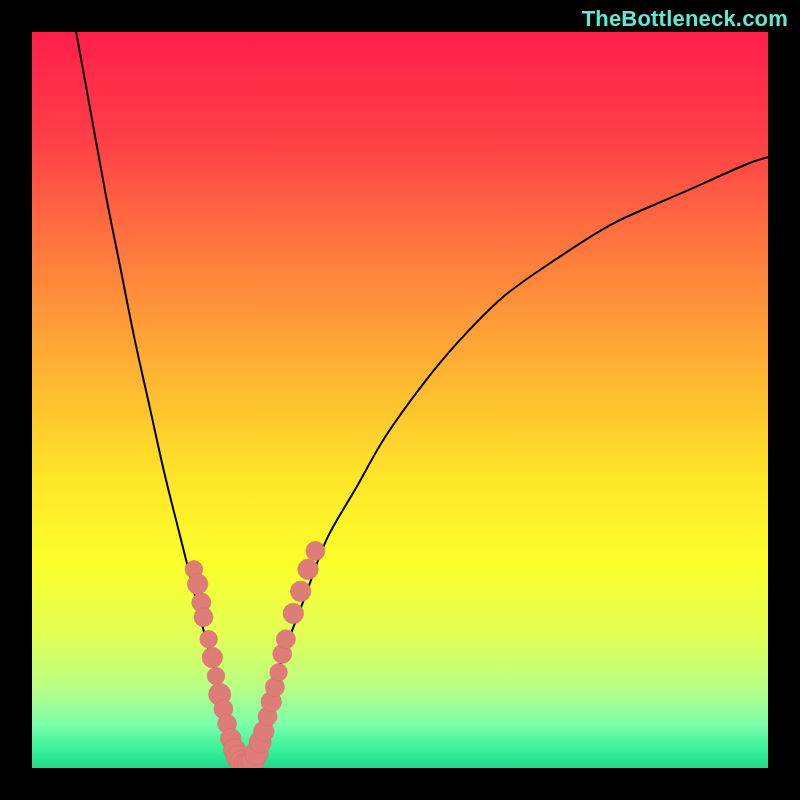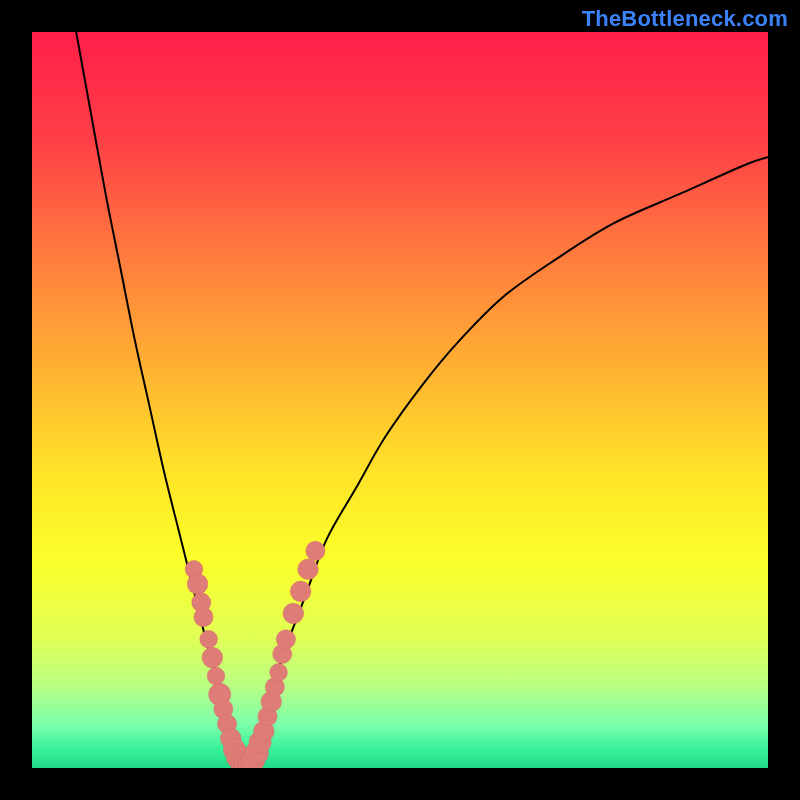--- a/index.html
+++ b/index.html
@@ -31,21 +31,21 @@
     top: 0; left: 0;
     width: 100%;
     height: 100%;
   }
   .watermark {
     position: absolute;
     top: 6px;
     right: 12px;
     font-size: 22px;
     font-weight: 600;
-    color: #3b82f6;
+    color: #5eead4;
     letter-spacing: 0.2px;
   }
   svg {
     position: absolute;
     top: 0; left: 0;
   }
 </style>
 </head>
 <body>
 

